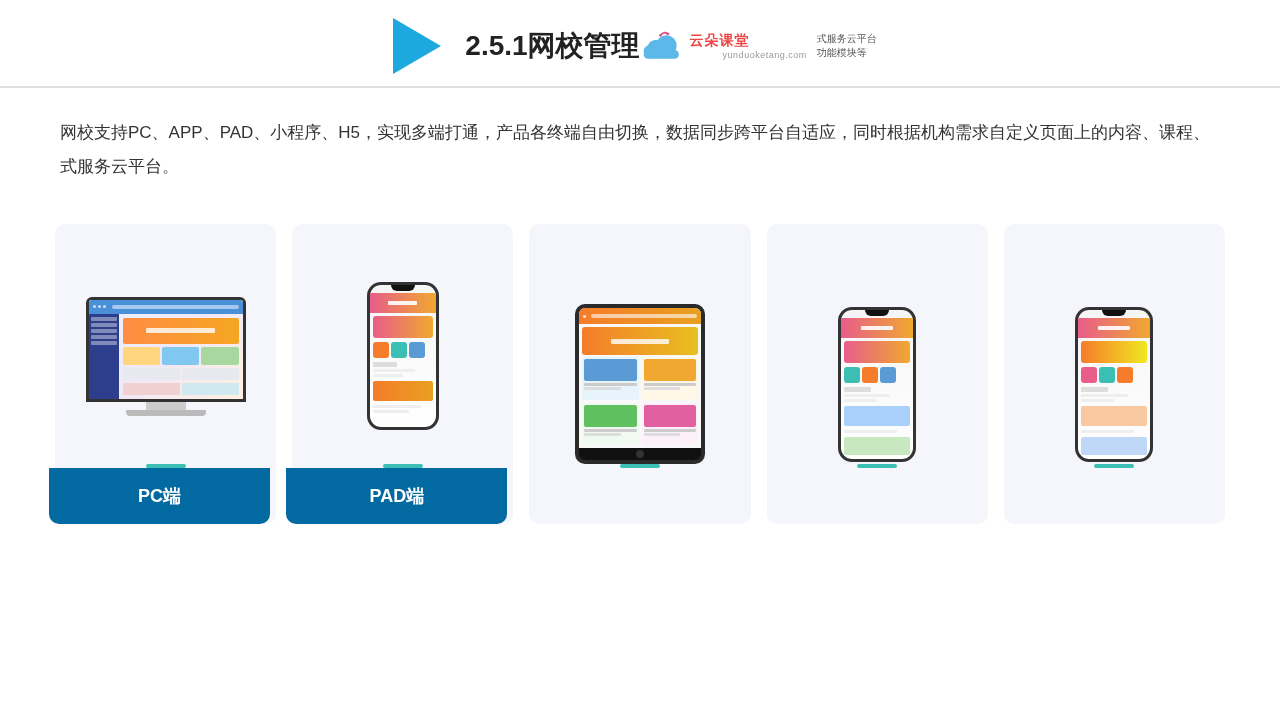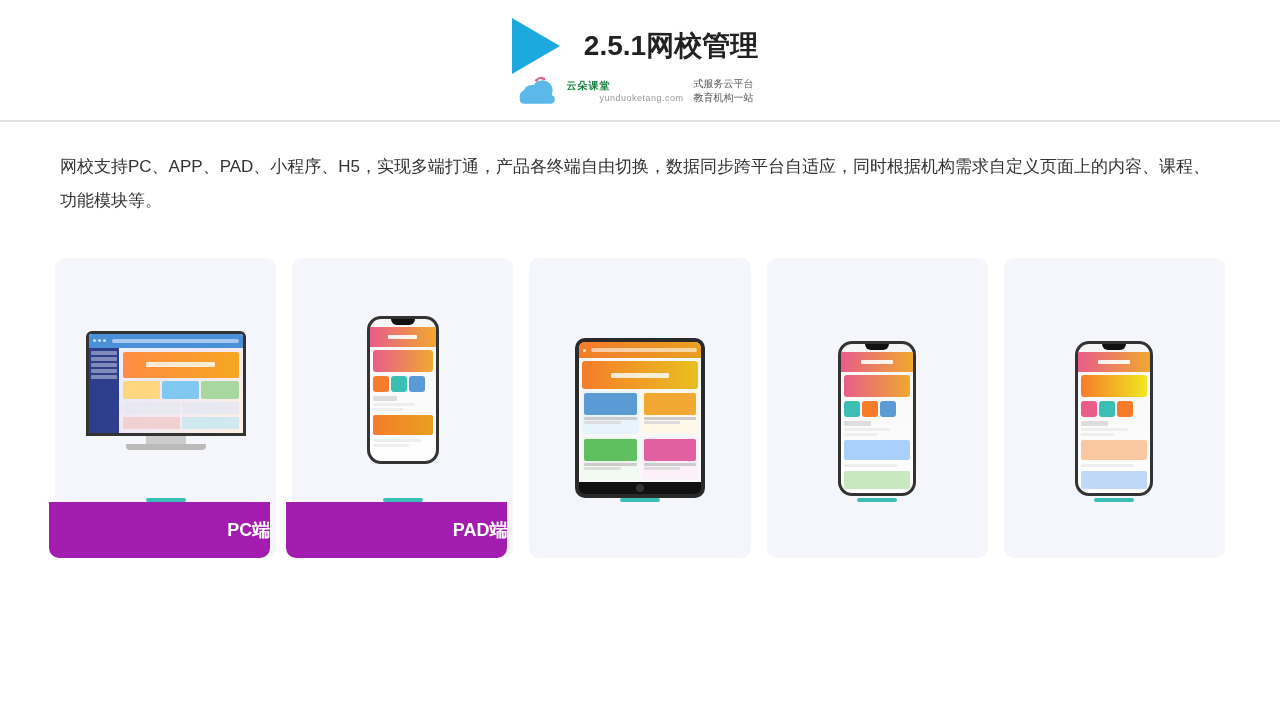--- a/index.html
+++ b/index.html
@@ -9,25 +9,24 @@
       background: #fff;
       font-family: 'Microsoft YaHei', '微软雅黑', sans-serif;
       overflow: hidden;
       position: relative;
     }
 
     
     .header {
       display: flex;
       align-items: center;
-      justify-content: space-between;
+      justify-content: center;
       padding: 18px 30px 0 20px;
       border-bottom: 2px solid #e0e0e0;
       padding-bottom: 12px;
-      flex-direction: column;
     }
     .header-left {
       display: flex;
       align-items: center;
       gap: 16px;
     }
     .logo-triangle {
       width: 0;
       height: 0;
       border-top: 28px solid transparent;
@@ -53,22 +52,22 @@
     .cloud-icon {
       width: 44px;
       height: 34px;
     }
     .brand-text-block {
       display: flex;
       flex-direction: column;
       align-items: flex-start;
     }
     .brand-name {
-      font-size: 10px;
-      color: #15803d;
+      font-size: 14px;
+      color: #ef4444;
       font-weight: bold;
       letter-spacing: 1px;
     }
     .brand-url {
       font-size: 9px;
       color: #999;
       letter-spacing: 0.5px;
       margin-left: 33px;
     }
     .brand-slogan {
@@ -310,25 +309,25 @@
     }
     .tablet-topbar-dot {
       width: 3px; height: 3px; border-radius: 50%; background: rgba(255,255,255,0.8);
     }
 
     
     .card-label {
       width: calc(100% + 24px);
       margin-left: -12px;
       height: 56px;
-      background: #a21caf;
+      background: #0369a1;
       border-radius: 0 0 10px 10px;
       display: flex;
       align-items: center;
-      justify-content: flex-end;
+      justify-content: center;
       margin-top: auto;
     }
     .card-label-text {
       color: white;
       font-size: 18px;
       font-weight: bold;
     }
 
     
     .label-topbar {
@@ -361,27 +360,27 @@
         <path d="M28 8 Q32 2 38 6" stroke="#e05a8a" stroke-width="2.5" fill="none" stroke-linecap="round"></path>
         <circle cx="28" cy="8" r="2" fill="#e05a8a"></circle>
         <circle cx="38" cy="6" r="2" fill="#e05a8a"></circle>
       </svg>
       <div class="brand-text-block">
         <span class="brand-name">云朵课堂</span>
         <span class="brand-url">yunduoketang.com</span>
       </div>
       <div class="brand-slogan">
         <span>式服务云平台</span><br>
-        <span>教育机构一站</span>
+        <span>功能模块等</span>
       </div>
     </div>
   </div>
 </div>
 
-<div class="description">网校支持PC、APP、PAD、小程序、H5，实现多端打通，产品各终端自由切换，数据同步跨平台自适应，同时根据机构需求自定义页面上的内容、课程、功能模块等。</div>
+<div class="description">网校支持PC、APP、PAD、小程序、H5，实现多端打通，产品各终端自由切换，数据同步跨平台自适应，同时根据机构需求自定义页面上的内容、课程、式服务云平台。</div>
 
 <div class="cards-container">
 
   <div class="card">
     <div class="card-image-area">
       <div class="pc-mockup">
         <div class="monitor">
           <div class="monitor-screen">
             <div class="monitor-topbar">
               <div class="monitor-dot"></div>

